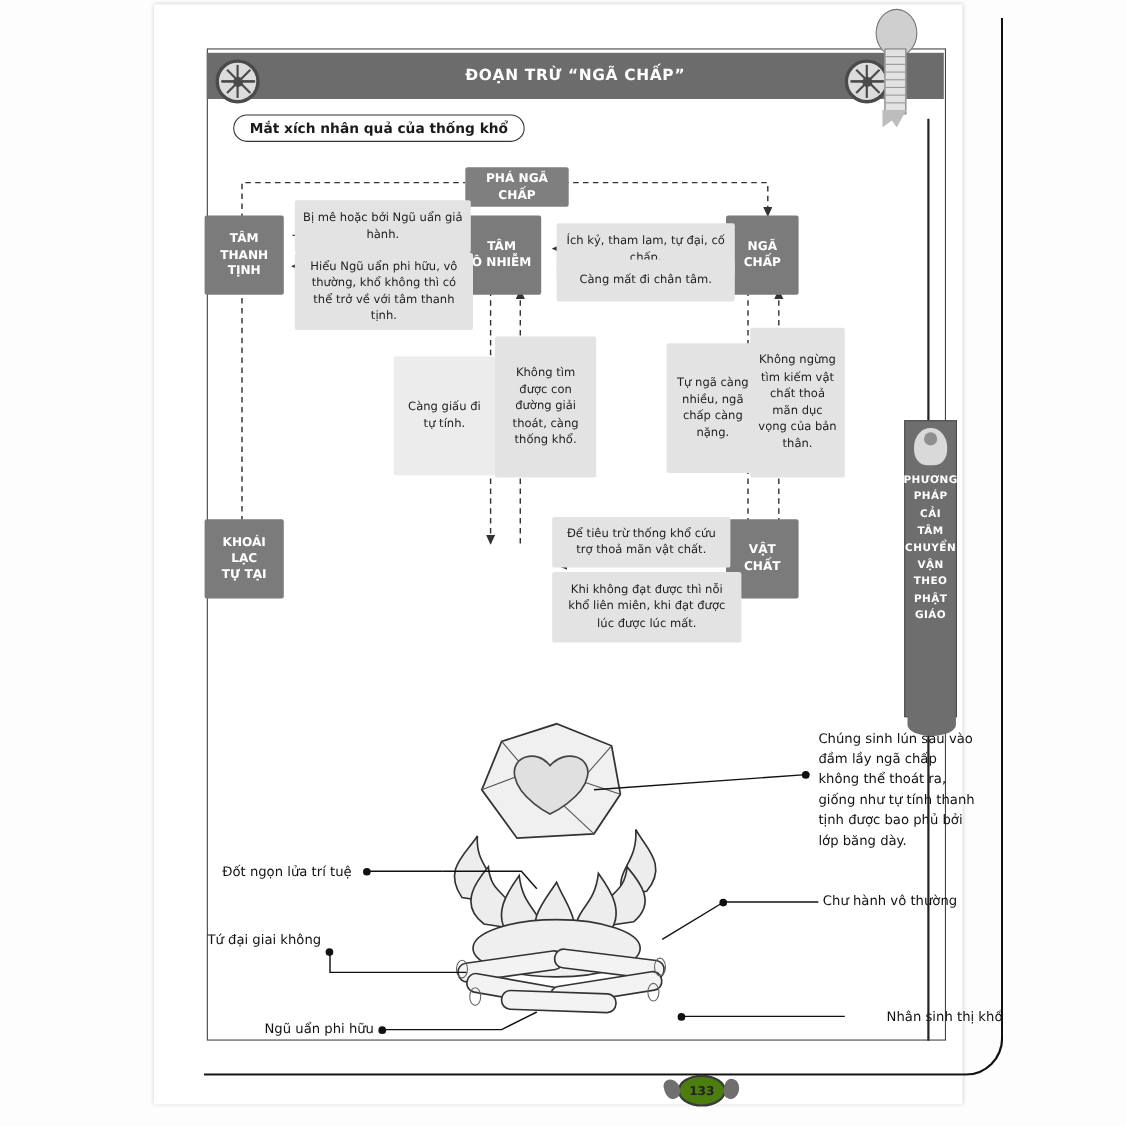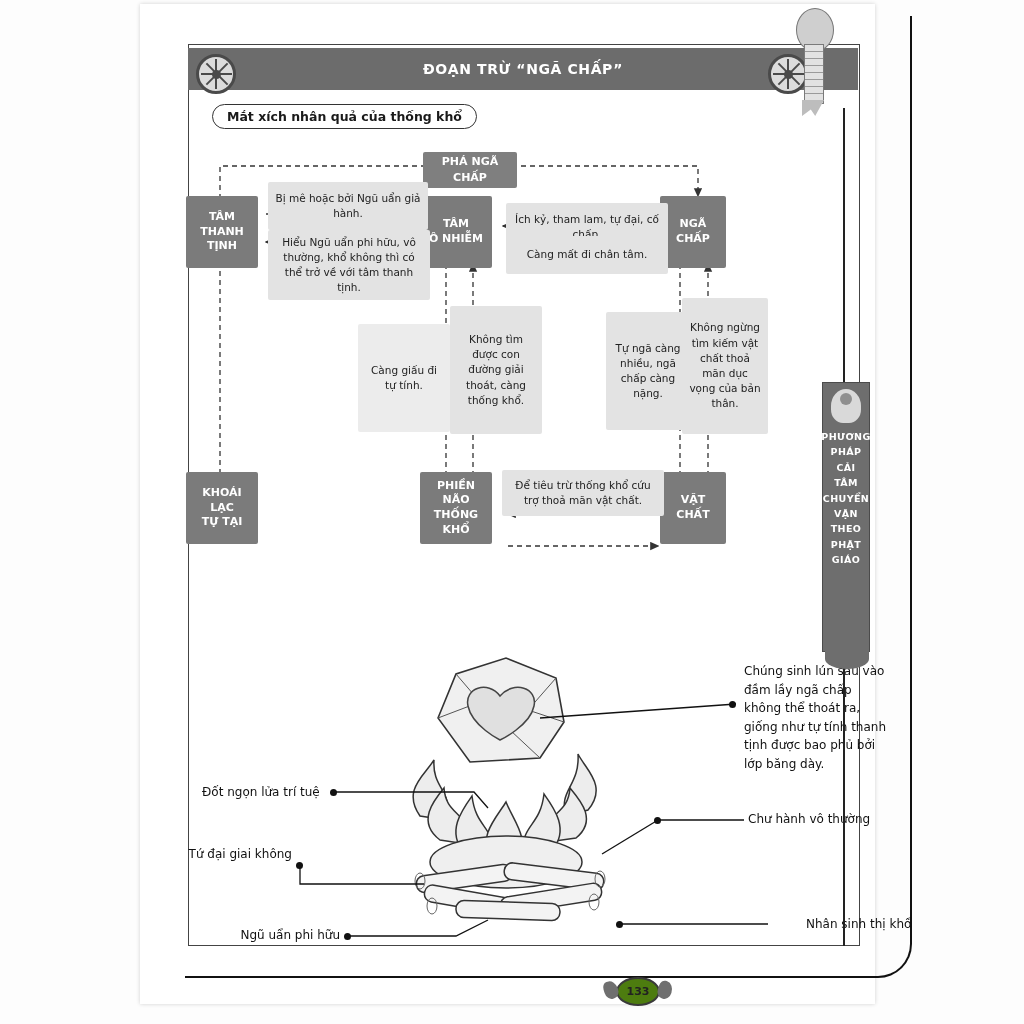--- a/index.html
+++ b/index.html
@@ -224,23 +224,20 @@
     <div class="node" style="left:232px;top:62px;width:68px;height:68px;white-space:pre-line;">TÂM
 Ô NHIỄM</div>
 
     <div class="node" style="left:472px;top:62px;width:62px;height:68px;white-space:pre-line;">NGÃ
 CHẤP</div>
 
     <div class="node" style="left:-2px;top:338px;width:68px;height:68px;white-space:pre-line;">KHOÁI
 LẠC
 TỰ TẠI</div>
 
-    <div class="node" style="left:232px;top:338px;width:68px;height:68px;white-space:pre-line;">PHIỀN NÃO
-THỐNG
-KHỔ</div>
 
     <div class="node" style="left:472px;top:338px;width:62px;height:68px;white-space:pre-line;">VẬT
 CHẤT</div>
 
     <div class="lbl" style="left:80px;top:48px;width:148px;height:40px;">Bị mê hoặc bởi Ngũ uẩn giả hành.</div>
 
     <div class="lbl" style="left:318px;top:48px;width:150px;height:40px;margin-top:21px;">Ích kỷ, tham lam, tự đại, cố chấp.</div>
 
     <div class="lbl" style="left:80px;top:96px;width:150px;height:62px;">Hiểu Ngũ uẩn phi hữu, vô thường, khổ không thì có thể trở về với tâm thanh tịnh.</div>
 
@@ -249,20 +246,21 @@
     <div class="lbl plain" style="left:170px;top:190px;width:80px;height:100px;">Càng giấu đi tự tính.</div>
 
     <div class="lbl" style="left:262px;top:172px;width:80px;height:120px;">Không tìm được con đường giải thoát, càng thống khổ.</div>
 
     <div class="lbl" style="left:418px;top:178px;width:72px;height:110px;">Tự ngã càng nhiều, ngã chấp càng nặng.</div>
 
     <div class="lbl" style="left:494px;top:164px;width:74px;height:128px;">Không ngừng tìm kiếm vật chất thoả mãn dục vọng của bản thân.</div>
 
     <div class="lbl" style="left:314px;top:336px;width:150px;height:38px;">Để tiêu trừ thống khổ cứu trợ thoả mãn vật chất.</div>
 
+    <div class="lbl" style="left:314px;top:386px;width:160px;height:56px;">Khi không đạt được thì nỗi khổ liên miên, khi đạt được lúc được lúc mất.</div>
   </div>
 
 
   <div class="illus">
     <svg class="illsvg" viewBox="0 0 670 304">
 
       <g stroke="#333" stroke-width="1.6" fill="#f0f0f0">
         <path d="M250,78 L268,34 L318,18 L368,38 L376,82 L352,118 L282,122 z"></path>
       </g>
       <g stroke="#555" stroke-width="1" fill="none">

